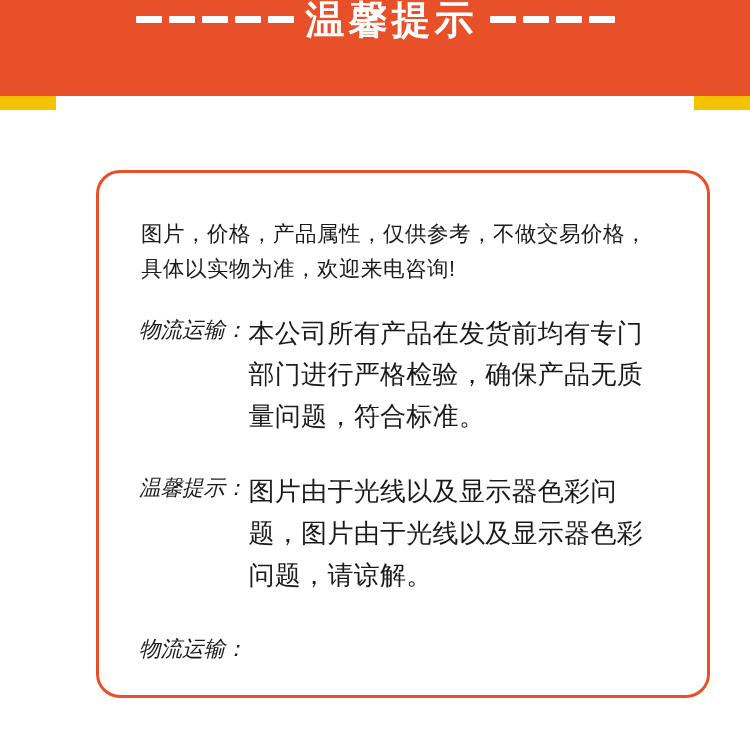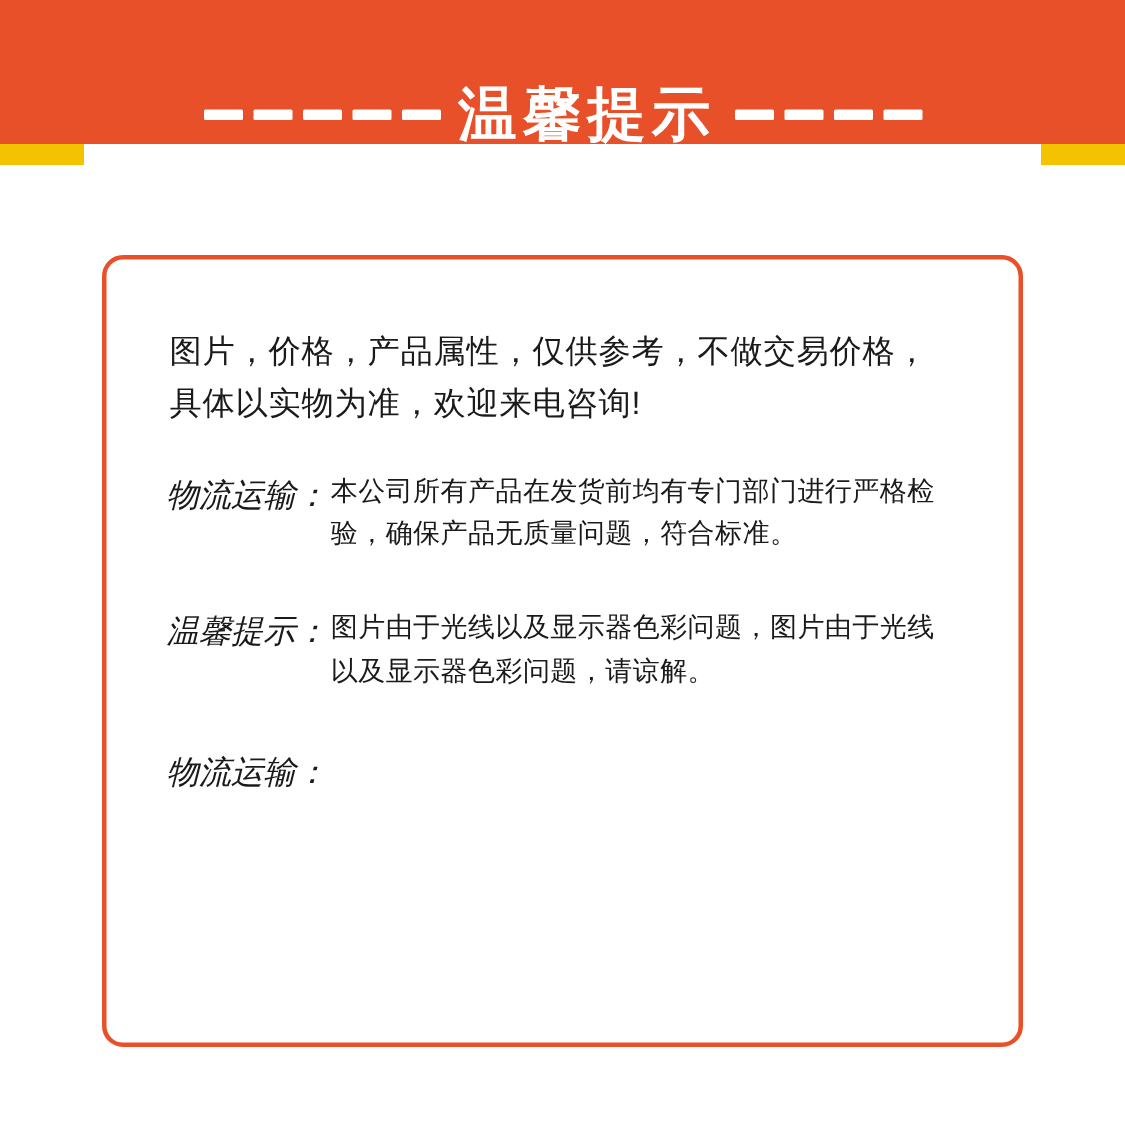--- a/index.html
+++ b/index.html
@@ -21,21 +21,21 @@
     box-sizing: border-box;
   }
 
   
   .header {
     position: relative;
     width: 750px;
     height: 96px;
     background: #e8502a;
     display: flex;
-    align-items: flex-end;
+    align-items: flex-start;
     justify-content: center;
     overflow: hidden;
   }
   .header-inner {
     display: flex;
     align-items: center;
     justify-content: center;
     gap: 6px;
   }
   .dashes {
@@ -89,23 +89,24 @@
     position: absolute;
     left: 68px;
     top: 170px;
     width: 614px;
     height: 528px;
   }
   .card {
     width: 100%;
     height: 100%;
     border: 3px solid #e8502a;
-    border-radius: 14px;
+    border-radius: 24px;
     box-sizing: border-box;
     padding: 44px 40px 30px 40px;
+    margin-left: 28px;
   }
 
   .intro {
     font-size: 21.5px;
     color: #1a1a1a;
     line-height: 1.62;
     letter-spacing: 0.5px;
     margin: 0 0 26px 0;
     padding-left: 2px;
   }
@@ -122,21 +123,21 @@
     flex: 0 0 auto;
     font-size: 21.5px;
     color: #1a1a1a;
     font-style: italic;
     line-height: 1.6;
     white-space: nowrap;
     padding-right: 2px;
   }
   .row-text {
     flex: 1 1 auto;
-    font-size: 18px;
+    font-size: 26px;
     color: #1a1a1a;
     line-height: 1.6;
     letter-spacing: 0.3px;
   }
 
   
   .row-logistics {
     margin-top: 36px;
   }
   .row-photo {

